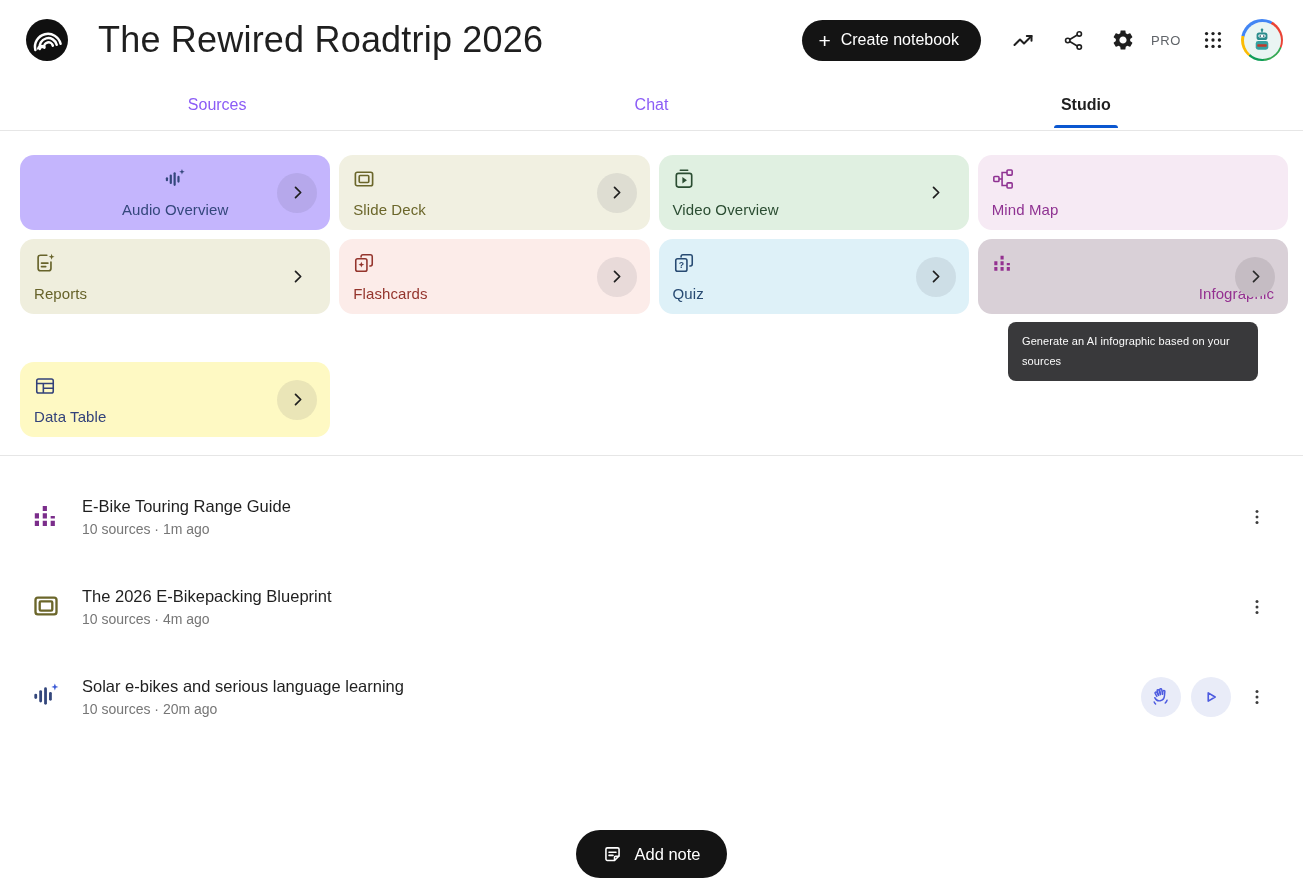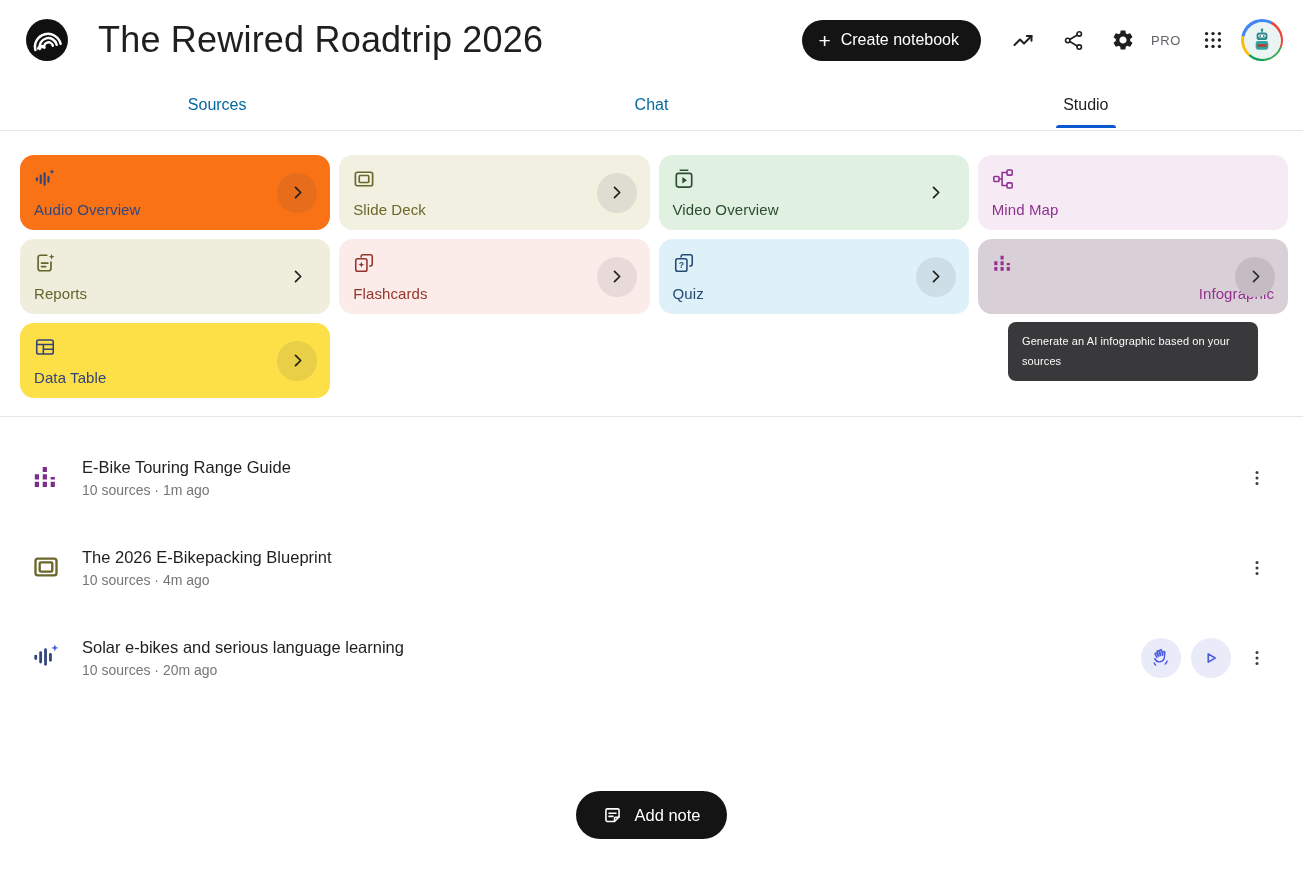--- a/index.html
+++ b/index.html
@@ -23,23 +23,23 @@
     width:44px; height:42px; display:flex; align-items:center; justify-content:center;
     background:none; border:none; cursor:pointer; color:#1f1f1f; border-radius:50%;
   }
   .pro { font-size:13px; color:#5f6368; letter-spacing:.6px; margin:0 4px 0 0; }
   .avatar { width:42px; height:42px; border-radius:50%; padding:2.5px; cursor:pointer;
     background:conic-gradient(from -50deg,#4285f4 0 22%,#ea4335 22% 45%,#34a853 45% 62%,#0f9d58 62% 75%,#fbbc05 75% 92%,#4285f4 92%); }
   .avatar-inner { width:100%; height:100%; border-radius:50%; background:#eaf5f3; display:flex; align-items:center; justify-content:center; overflow:hidden; }
   
   .tabs { height:50px; display:flex; }
   .tab { flex:1; display:flex; align-items:center; justify-content:center;
-    font-size:16px; color:#0369a1; cursor:pointer; background:none; border:none; font-family:inherit; }
+    font-size:16px; color:#8b5cf6; cursor:pointer; background:none; border:none; font-family:inherit; }
   .tab-label { position:relative; padding:0 3px; }
-  .tab.active { color:#1f1f1f; font-weight:400; }
+  .tab.active { color:#1f1f1f; font-weight:700; }
   .tab.active .tab-label::after {
     content:""; position:absolute; left:-4px; right:-4px; bottom:-14px; height:3px;
     background:#0b57d0; border-radius:3px 3px 0 0;
   }
   .divider { height:1px; background:#e6e6e6; }
   
   .cards { display:grid; grid-template-columns:repeat(4,1fr); gap:9px; padding:24px 15px 18px 20px; }
   .card {
     position:relative; height:75px; border-radius:14px; padding:13px 14px 12px 14px;
     display:flex; flex-direction:column; justify-content:space-between; cursor:pointer;
@@ -168,21 +168,21 @@
     <span class="tab-label">Chat</span>
   </button>
   <button class="tab active">
     <span class="tab-label">Studio</span>
   </button>
 </div>
 <div class="divider"></div>
 
 <div class="cards">
 
-  <div class="card" data-chev="circle" style="background: #f97316; color: rgb(52, 71, 124);">
+  <div class="card" data-chev="circle" style="background: #c4b5fd; color: rgb(52, 71, 124); align-items: center;">
     <span class="card-icon">
       <svg viewBox="0 0 24 24" fill="currentColor">
         <rect x="2" y="10" width="2.4" height="4.5" rx="1.2"></rect>
           <rect x="6.2" y="7" width="2.4" height="10.5" rx="1.2"></rect>
         <rect x="10.4" y="4.5" width="2.4" height="15" rx="1.2"></rect>
           <rect x="14.6" y="8.5" width="2.4" height="7.5" rx="1.2"></rect>
         <path d="M19.6 1.2 l0.8 2.2 2.2 0.8 -2.2 0.8 -0.8 2.2 -0.8 -2.2 -2.2 -0.8 2.2 -0.8 z"></path>
       </svg>
       </span>
     <span class="card-label">Audio Overview</span>
@@ -294,21 +294,21 @@
       </svg>
       </span>
     <span class="card-label">Infographic</span>
     <button class="chev-btn">
       <svg viewBox="0 0 24 24" fill="none" stroke="currentColor" stroke-width="2.2" stroke-linecap="round" stroke-linejoin="round">
           <path d="M9.5 5.5 L16 12 L9.5 18.5"></path>
         </svg>
     </button>
   </div>
 
-  <div class="card" data-chev="circle" style="background: #fde047; color: rgb(51, 66, 122);">
+  <div class="card" data-chev="circle" style="background: #fef9c3; color: rgb(51, 66, 122); margin-top: 39px;">
     <span class="card-icon">
       <svg viewBox="0 0 24 24" fill="none" stroke="currentColor" stroke-width="1.7">
         <rect x="3" y="4.4" width="18" height="15.2" rx="2"></rect>
         <path d="M3 9.2 H21 M10.2 9.2 V19.6 M10.2 14.4 H21"></path>
       </svg>
       </span>
     <span class="card-label">Data Table</span>
     <button class="chev-btn">
       <svg viewBox="0 0 24 24" fill="none" stroke="currentColor" stroke-width="2.2" stroke-linecap="round" stroke-linejoin="round">
           <path d="M9.5 5.5 L16 12 L9.5 18.5"></path>

